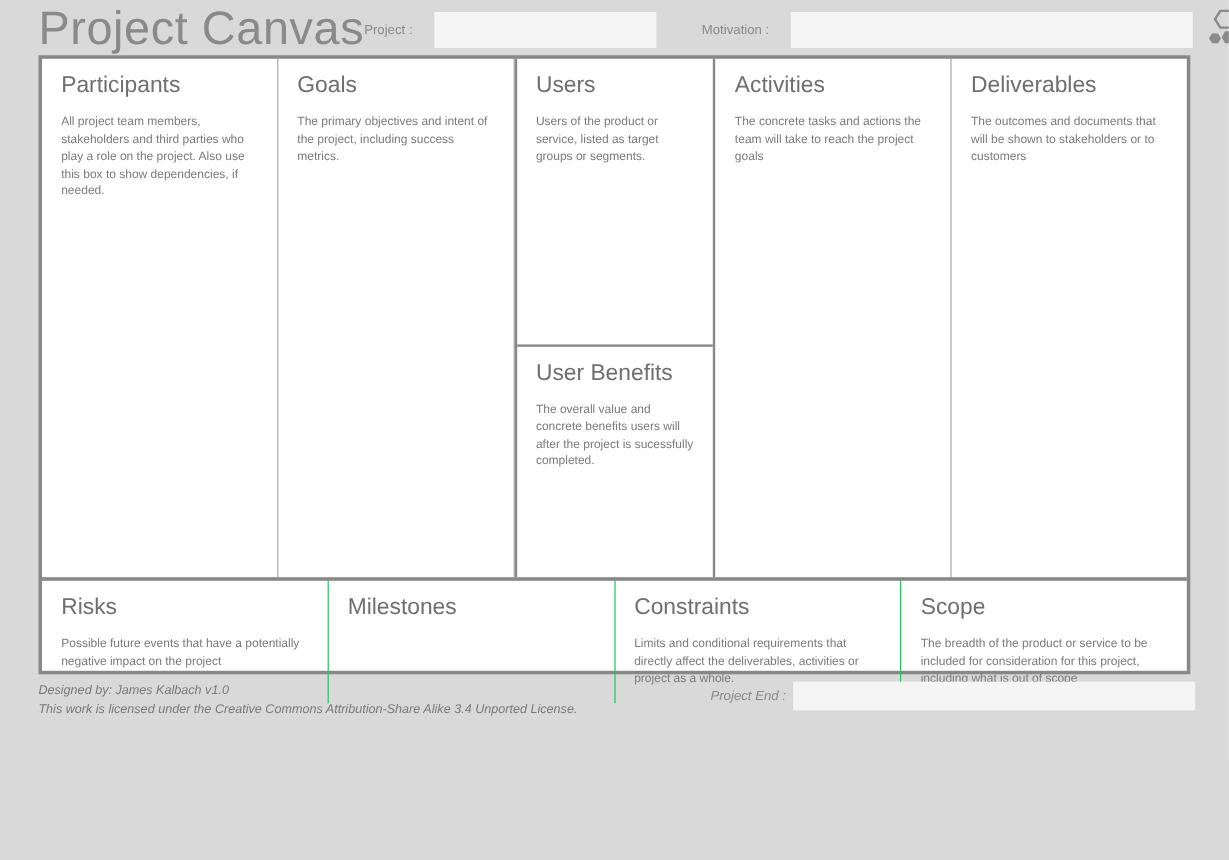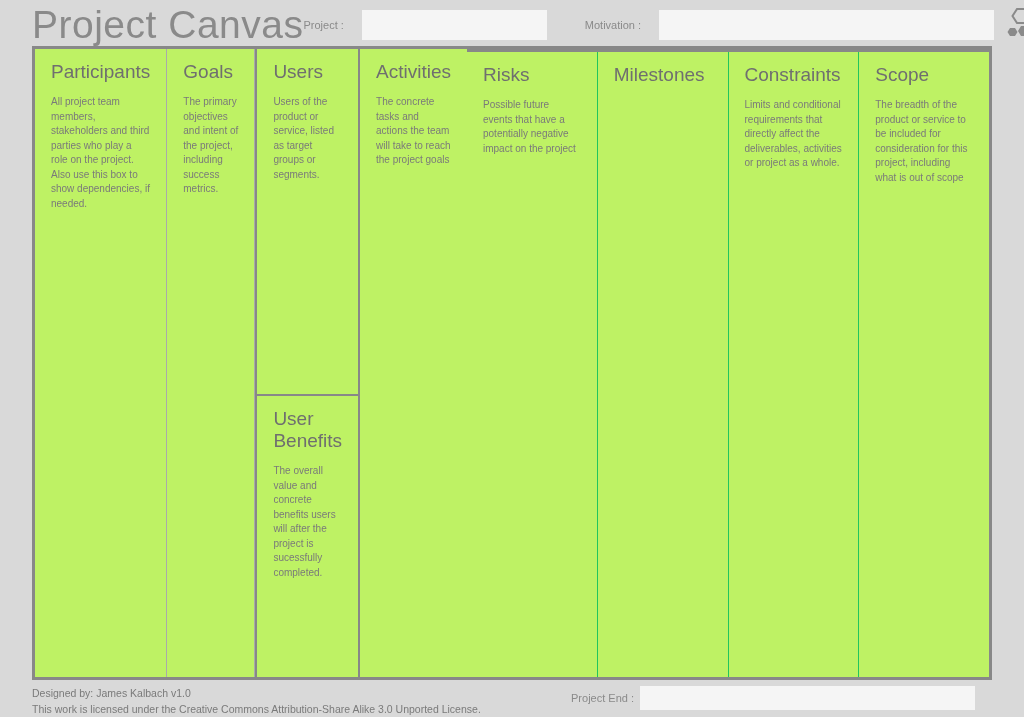--- a/index.html
+++ b/index.html
@@ -48,24 +48,24 @@
   .hex-icon {
     width: 28px;
     height: 34px;
     flex: 0 0 auto;
     position: relative;
   }
   .hex-icon svg { width: 100%; height: 100%; }
   .canvas {
     margin: 0 32px 4px 32px;
     border: 3px solid #888;
-    background: #bef264;
-    height: 634px;
-    display: flex;
-    flex-direction: row;
+    background: #ffffff;
+    height: 516px;
+    display: flex;
+    flex-direction: column;
   }
   .row-top {
     flex: 0 0 432px;
     display: flex;
   }
   .row-bottom {
     flex: 1;
     display: flex;
     border-top: 3px solid #888;
   }
@@ -102,23 +102,24 @@
     margin-bottom: 12px;
   }
   .cell p, .subcell p {
     font-size: 10px;
     line-height: 1.45;
     color: #7a7a7a;
   }
   .footer {
     display: flex;
     align-items: flex-start;
-    padding: 2px 49px 0 32px;
+    padding: 2px 28px 0 32px;
     font-size: 10.5px;
     color: #7a7a7a;
+    font-style: italic;
   }
   .footer-left { flex: 1; line-height: 1.5; }
   .footer-right {
     display: flex;
     align-items: center;
     gap: 6px;
   }
   .footer-right .field-input { width: 335px; height: 24px; }
 </style>
 </head>
@@ -158,20 +159,24 @@
       </div>
       <div class="subcell">
         <h2>User Benefits</h2>
         <p>The overall value and concrete benefits users will after the project is sucessfully completed.</p>
       </div>
     </div>
     <div class="cell col-top">
       <h2>Activities</h2>
       <p>The concrete tasks and actions the team will take to reach the project goals</p>
     </div>
+    <div class="cell col-top">
+      <h2>Deliverables</h2>
+      <p>The outcomes and documents that will be shown to stakeholders or to customers</p>
+    </div>
   </div>
   <div class="row-bottom">
     <div class="cell col-bottom">
       <h2>Risks</h2>
       <p>Possible future events that have a potentially negative impact on the project</p>
     </div>
     <div class="cell col-bottom">
       <h2>Milestones</h2>
     </div>
     <div class="cell col-bottom">
@@ -181,19 +186,19 @@
     <div class="cell col-bottom">
       <h2>Scope</h2>
       <p>The breadth of the product or service to be included for consideration for this project, including what is out of scope</p>
     </div>
   </div>
 </div>
 
 <div class="footer">
   <div class="footer-left">
     <div>Designed by: James Kalbach v1.0</div>
-    <div>This work is licensed under the Creative Commons Attribution-Share Alike 3.0 Unported License.</div>
+    <div>This work is licensed under the Creative Commons Attribution-Share Alike 3.4 Unported License.</div>
   </div>
   <div class="footer-right">
     <span class="field-label">Project End :</span>
     <div class="field-input"></div>
   </div>
 </div>
 
 </body></html>

